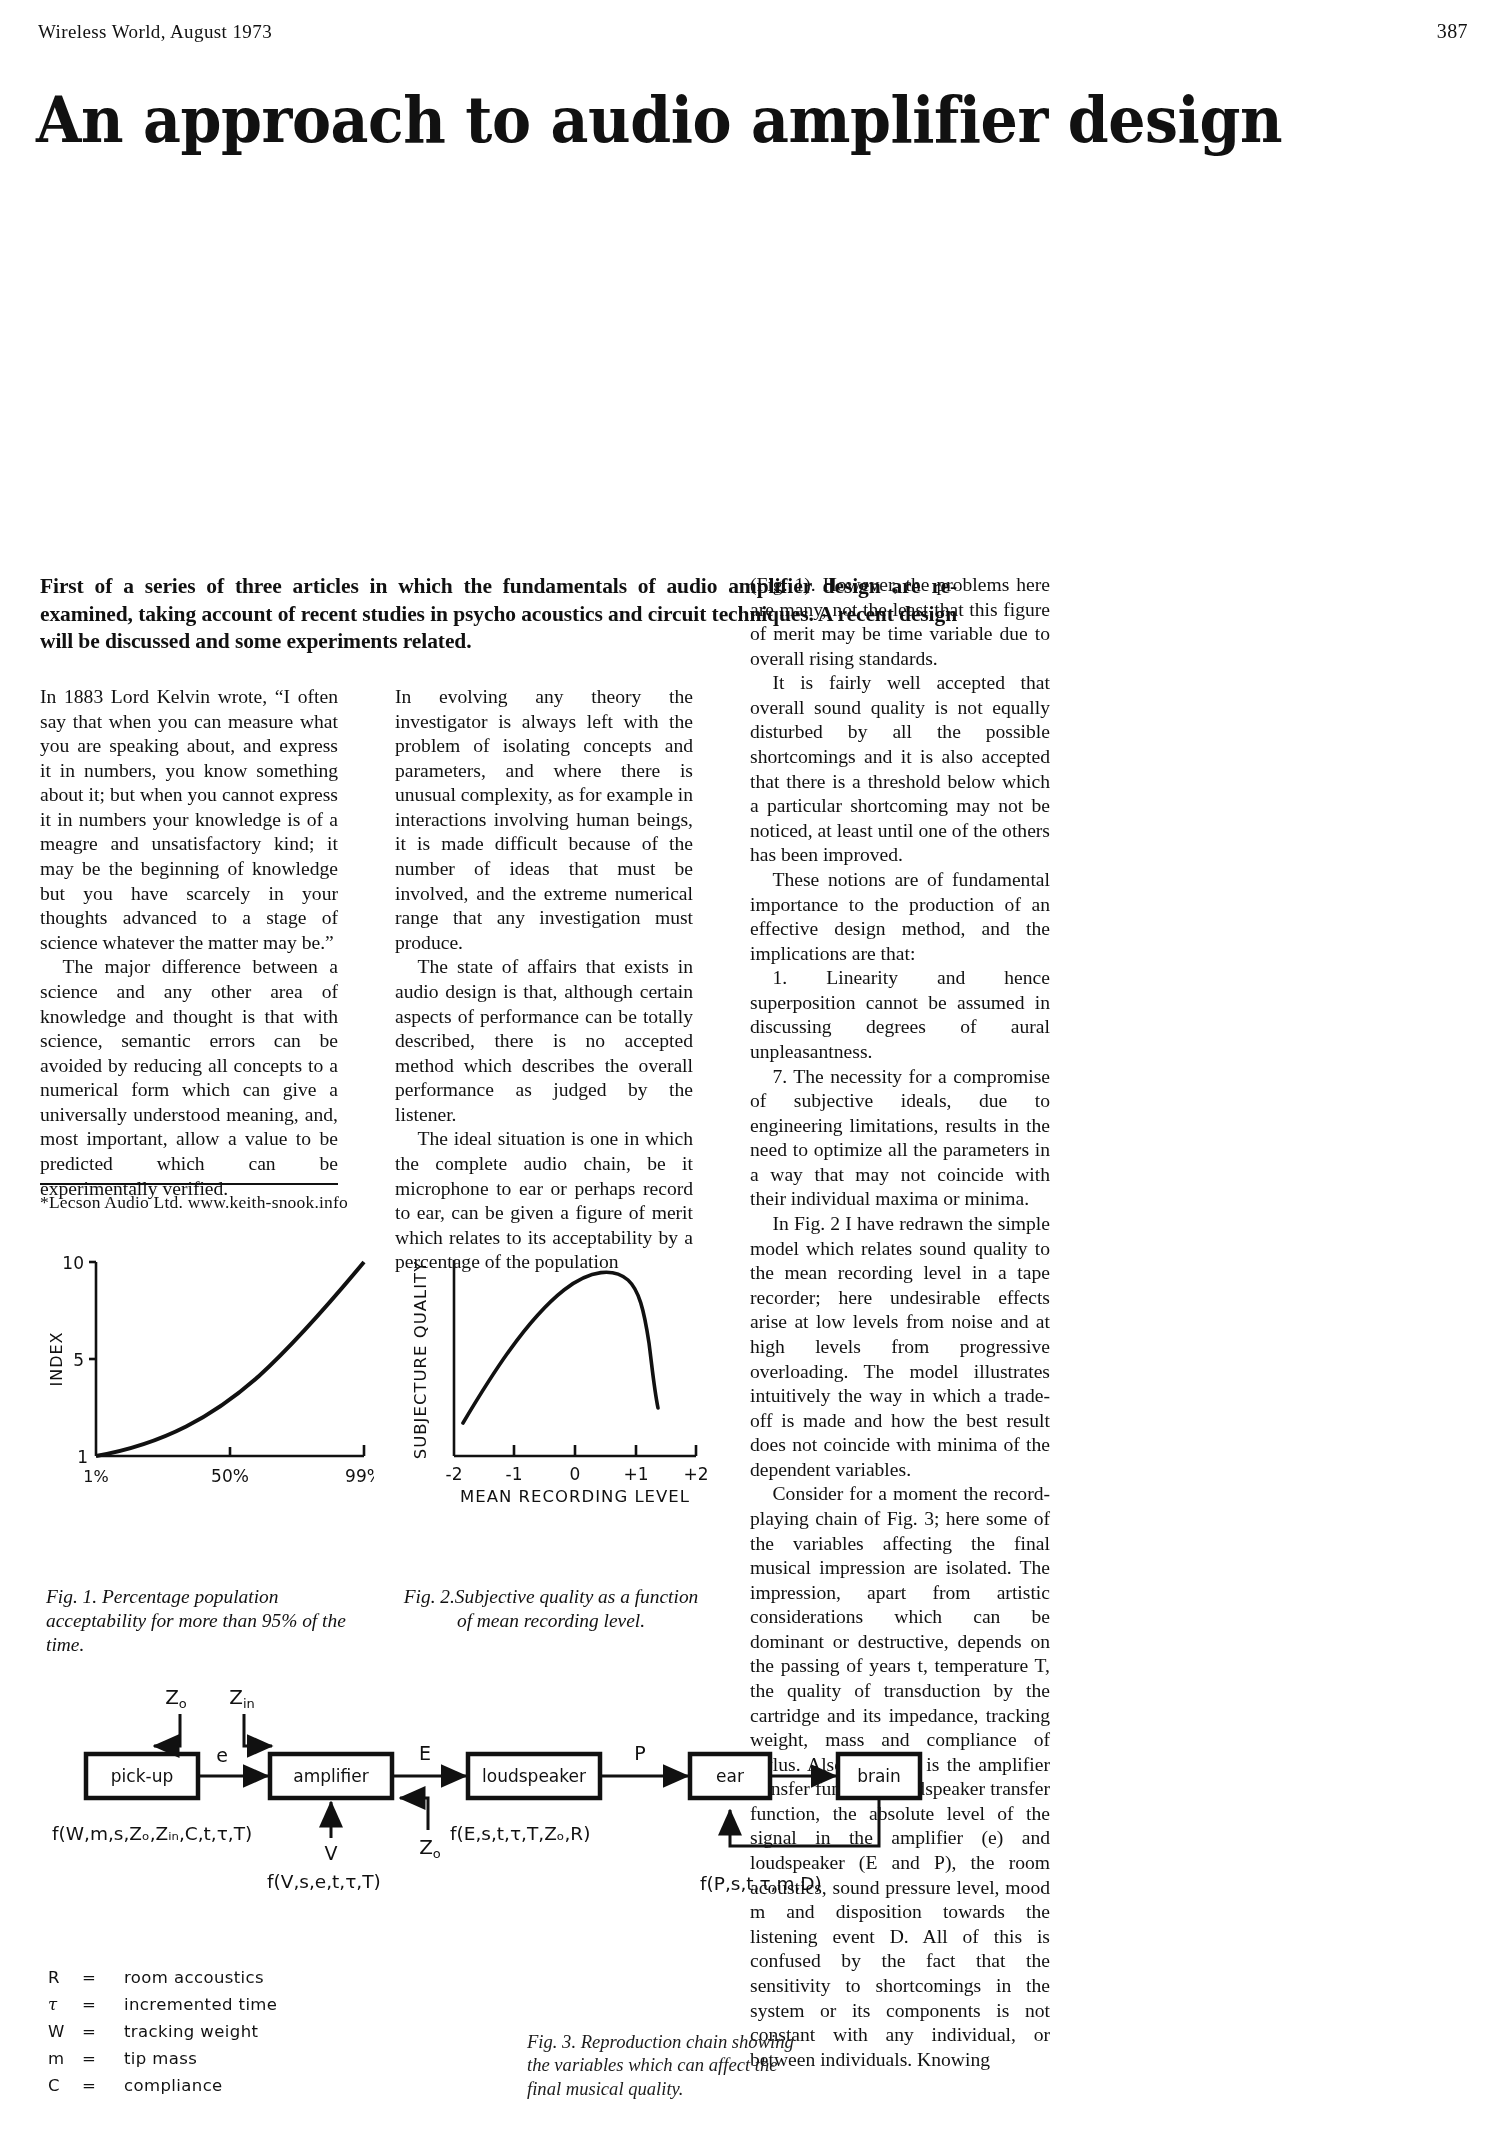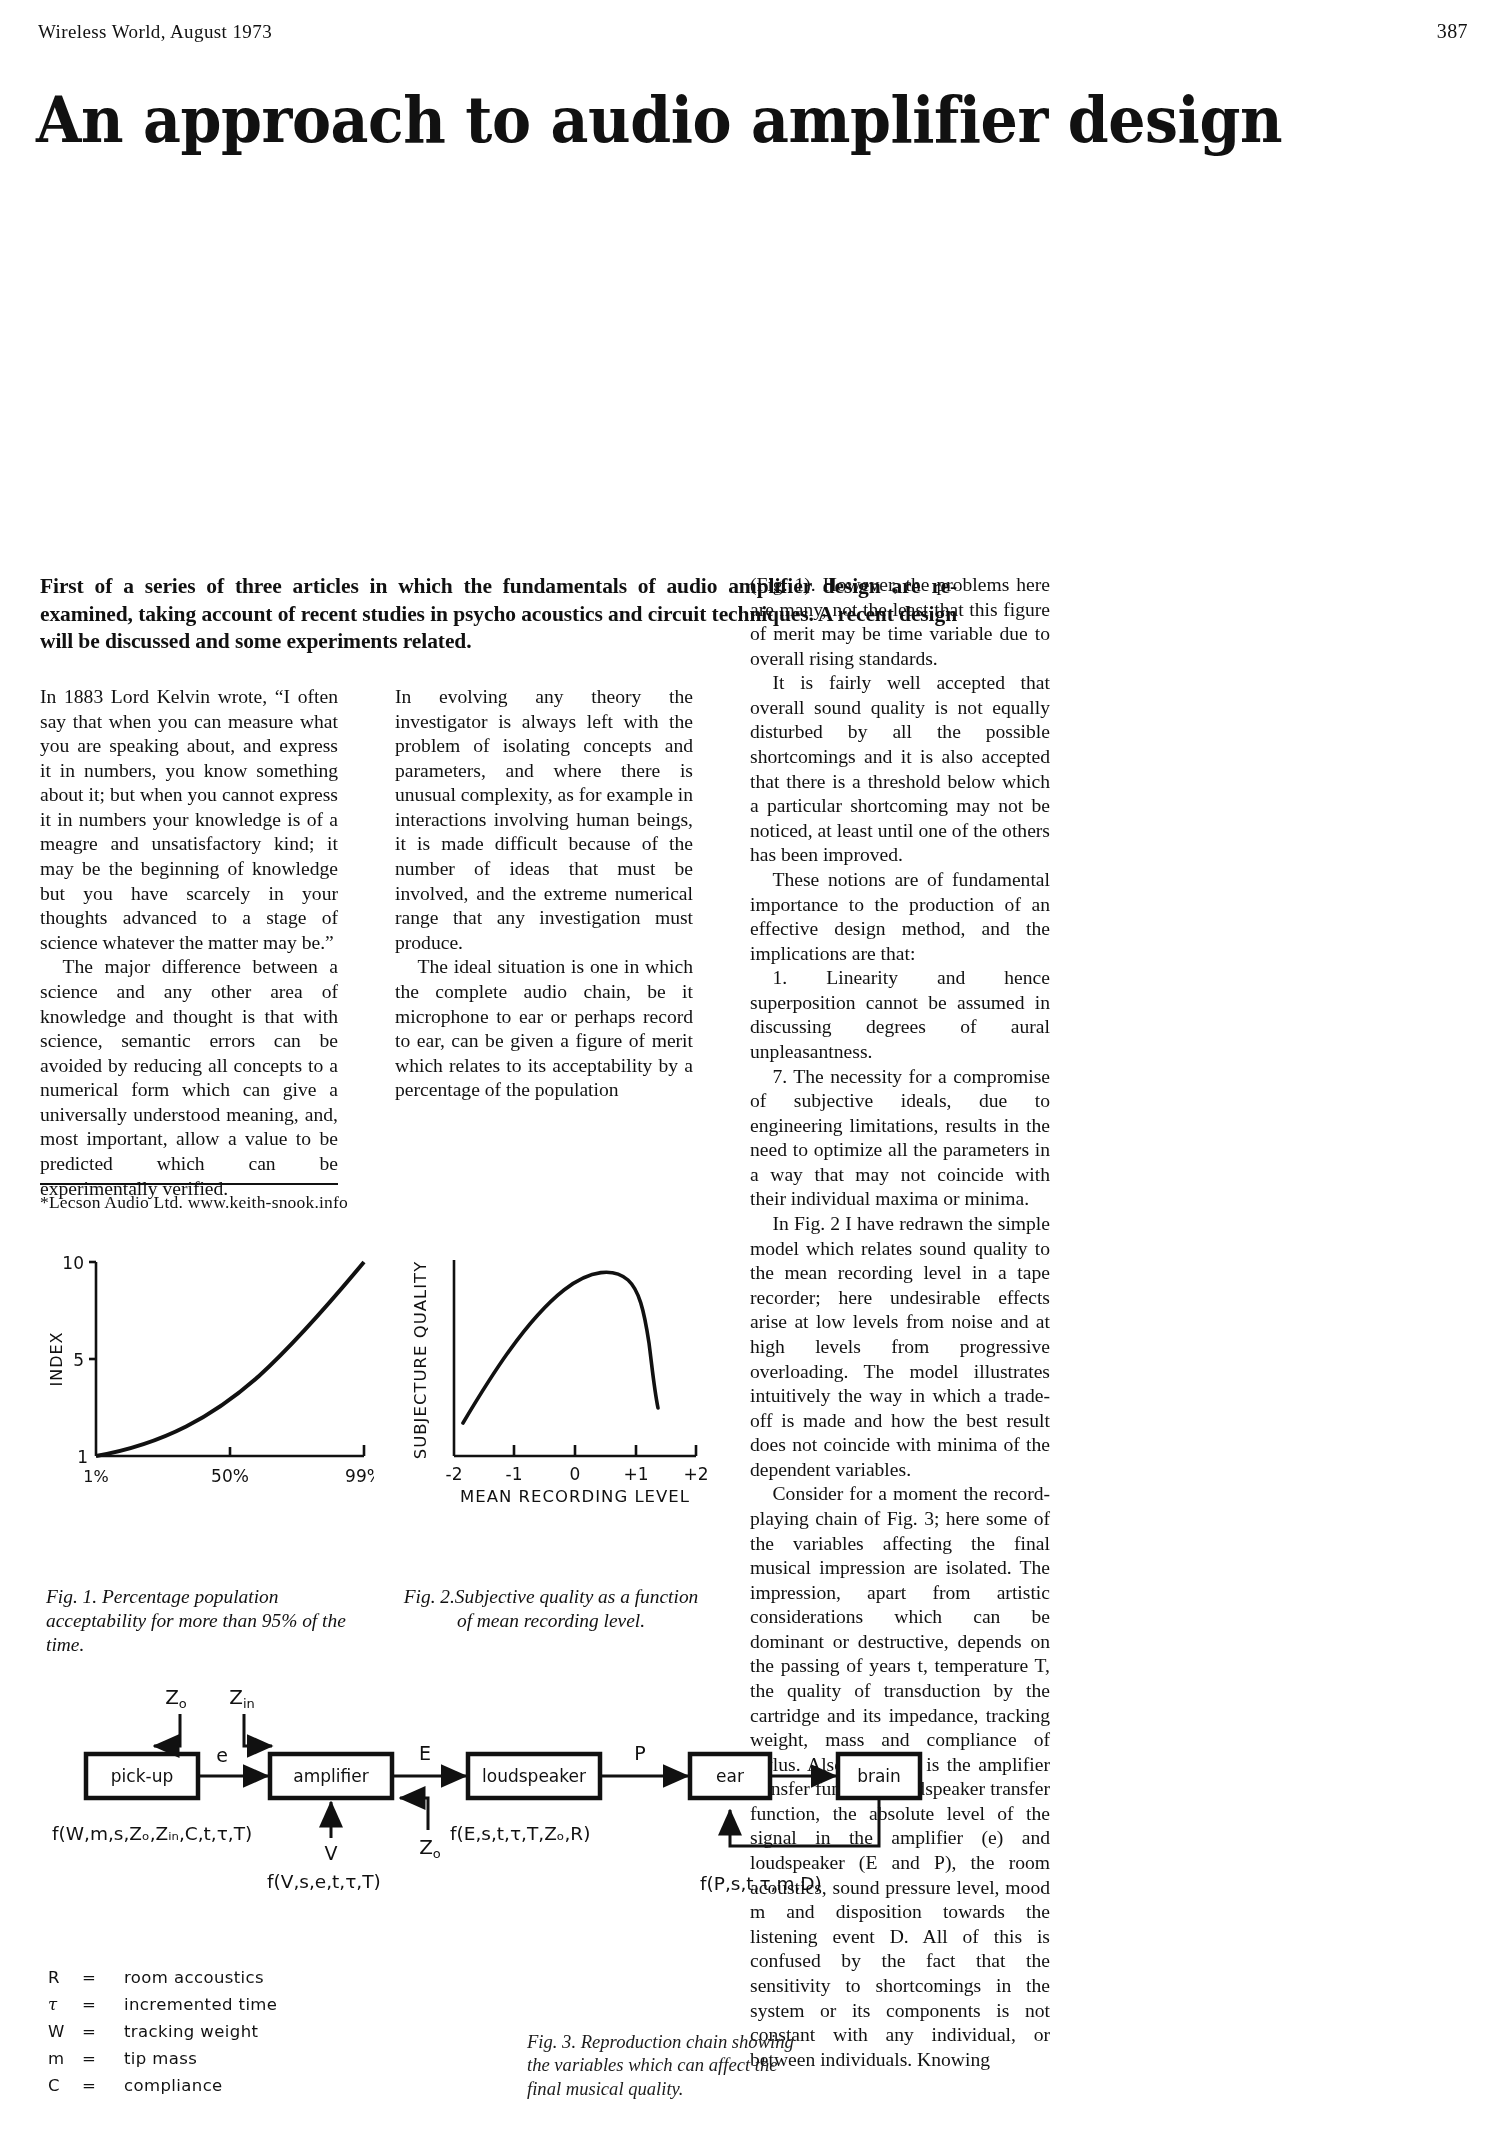--- a/index.html
+++ b/index.html
@@ -153,20 +153,21 @@
   <div class="col" id="col1">
     <p class="first">In 1883 Lord Kelvin wrote, “I often say that when you can measure what you are speaking about, and express it in numbers, you know something about it; but when you cannot express it in numbers your knowledge is of a meagre and unsatisfactory kind; it may be the beginning of knowledge but you have scarcely in your thoughts advanced to a stage of science whatever the matter may be.”</p>
     <p>The major difference between a science and any other area of knowledge and thought is that with science, semantic errors can be avoided by reducing all concepts to a numerical form which can give a universally understood meaning, and, most important, allow a value to be predicted which can be experimentally verified.</p>
   </div>
 
   <div class="footnote-rule"></div>
   <div class="footnote">*Lecson Audio Ltd.   www.keith-snook.info</div>
 
   <div class="col" id="col2">
     <p class="first">In evolving any theory the investigator is always left with the problem of isolating concepts and parameters, and where there is unusual complexity, as for example in interactions involving human beings, it is made difficult because of the number of ideas that must be involved, and the extreme numerical range that any investigation must produce.</p>
+    <p>The state of affairs that exists in audio design is that, although certain aspects of performance can be totally described, there is no accepted method which describes the overall performance as judged by the listener.</p>
     <p>The ideal situation is one in which the complete audio chain, be it microphone to ear or perhaps record to ear, can be given a figure of merit which relates to its acceptability by a percentage of the population</p>
   </div>
 
   <div class="col" id="col3">
     <p class="first">(Fig. 1). However, the problems here are many, not the least that this figure of merit may be time variable due to overall rising standards.</p>
     <p>It is fairly well accepted that overall sound quality is not equally disturbed by all the possible shortcomings and it is also accepted that there is a threshold below which a particular shortcoming may not be noticed, at least until one of the others has been improved.</p>
     <p>These notions are of fundamental importance to the production of an effective design method, and the implications are that:</p>
     <p>1. Linearity and hence superposition cannot be assumed in discussing degrees of aural unpleasantness.</p>
     <p>7. The necessity for a compromise of subjective ideals, due to engineering limitations, results in the need to optimize all the parameters in a way that may not coincide with their individual maxima or minima.</p>
     <p>In Fig. 2 I have redrawn the simple model which relates sound quality to the mean recording level in a tape recorder; here undesirable effects arise at low levels from noise and at high levels from progressive overloading. The model illustrates intuitively the way in which a trade-off is made and how the best result does not coincide with minima of the dependent variables.</p>

